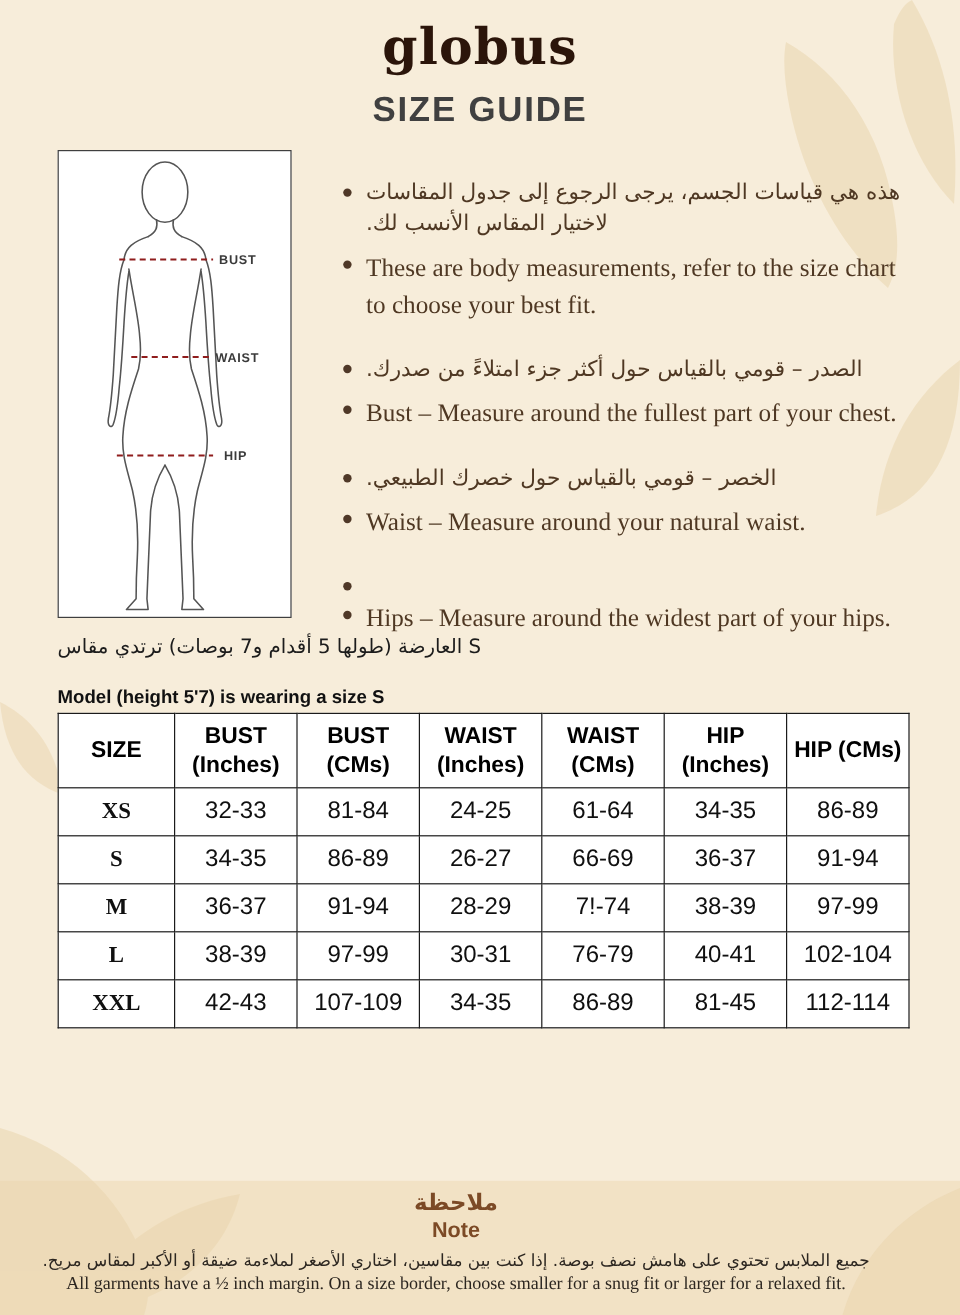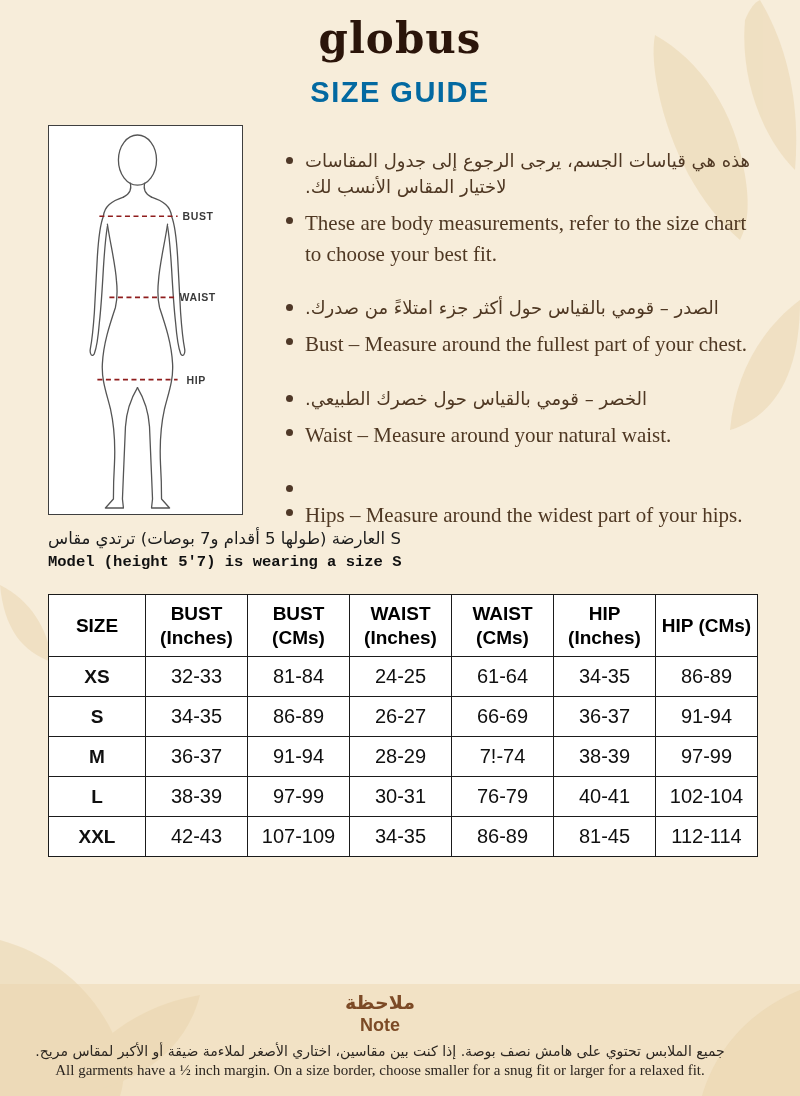--- a/index.html
+++ b/index.html
@@ -6,46 +6,46 @@
   body { width:800px; font-family:"Liberation Serif","DejaVu Sans",serif; }
   .page { position:relative; width:800px; height:1096px; background:#f7edda; overflow:hidden; }
 
   .note-band-bg { position:absolute; left:0; top:984px; width:800px; height:112px; background:#f2e2c5; }
   .deco { position:absolute; left:0; top:0; pointer-events:none; }
 
   .logo { position:absolute; top:14px; left:0; width:100%; text-align:center;
           font-family:"DejaVu Serif",serif; font-size:42px; font-weight:600; color:#2b150a; letter-spacing:1px; }
   .title { position:absolute; top:76px; left:0; width:100%; text-align:center;
            font-family:"Liberation Sans","DejaVu Sans",sans-serif; font-size:29px; font-weight:800;
-           color:#0369a1; letter-spacing:1.5px; }
+           color:#404040; letter-spacing:1.5px; }
 
   .figure-box { position:absolute; left:48px; top:125px; width:195px; height:390px;
                 background:#ffffff; border:1.5px solid #3f3f3f; }
   .figure-box svg { display:block; width:100%; height:100%; }
 
   .instructions { position:absolute; left:286px; top:148px; width:470px; }
   .group { margin-bottom:26px; }
   .item { display:flex; margin-bottom:8px; }
   .dot { flex:none; width:7px; height:7px; border-radius:50%; background:#4f3827; margin:9px 12px 0 0; }
   .txt { font-size:21px; line-height:1.45; color:#4f3823; }
   .txt.ar { font-family:"DejaVu Sans",sans-serif; font-size:18px; text-align:left; }
   .txt.en { font-family:"Liberation Serif",serif; }
 
   .model-note { position:absolute; left:48px; top:527px; }
   .model-ar { font-family:"DejaVu Sans",sans-serif; font-size:16.5px; color:#1c1c1c; line-height:1.45; }
-  .model-en { font-family:Liberation Mono, monospace; font-size:15.5px; font-weight:600; color:#111; line-height:1.5; }
+  .model-en { font-family:Liberation Sans, sans-serif; font-size:15.5px; font-weight:600; color:#111; line-height:1.5;margin-top:19px; }
 
   .size-table { position:absolute; left:48px; top:594px; width:709px; border-collapse:collapse;
                 background:#ffffff; table-layout:fixed;
                 font-family:"Liberation Sans","DejaVu Sans",sans-serif; }
   .size-table th, .size-table td { border:1.6px solid #1b1b1b; text-align:center; vertical-align:middle; padding:2px 3px; }
   .row-en th { font-size:19px; font-weight:700; height:62px; color:#000; line-height:1.25; }
   .row-ar th { font-family:"DejaVu Sans",sans-serif; font-size:15px; font-weight:700; height:56px; color:#000; line-height:1.3; }
   .size-table td { font-size:20px; height:40px; color:#101010; }
-  td.size-cell { font-weight:700; font-size:19px; }
+  td.size-cell { font-weight:700; font-size:19px;font-family:Liberation Serif, serif; }
 
   .note-band { position:absolute; left:0; top:991px; width:760px; text-align:center; }
   .note-title-ar { font-family:"DejaVu Sans",sans-serif; font-size:19px; font-weight:700; color:#7c4a26; }
   .note-title-en { font-family:"Liberation Sans",sans-serif; font-size:18px; font-weight:700; color:#7c4a26; margin-top:2px; }
   .note-body-ar { font-family:"DejaVu Sans",sans-serif; font-size:14px; color:#2c2620; margin-top:7px; white-space:nowrap; }
   .note-body-en { font-family:"Liberation Serif",serif; font-size:15px; color:#2c2620; margin-top:3px; white-space:nowrap; }
 </style>
 </head>
 <body>
 

